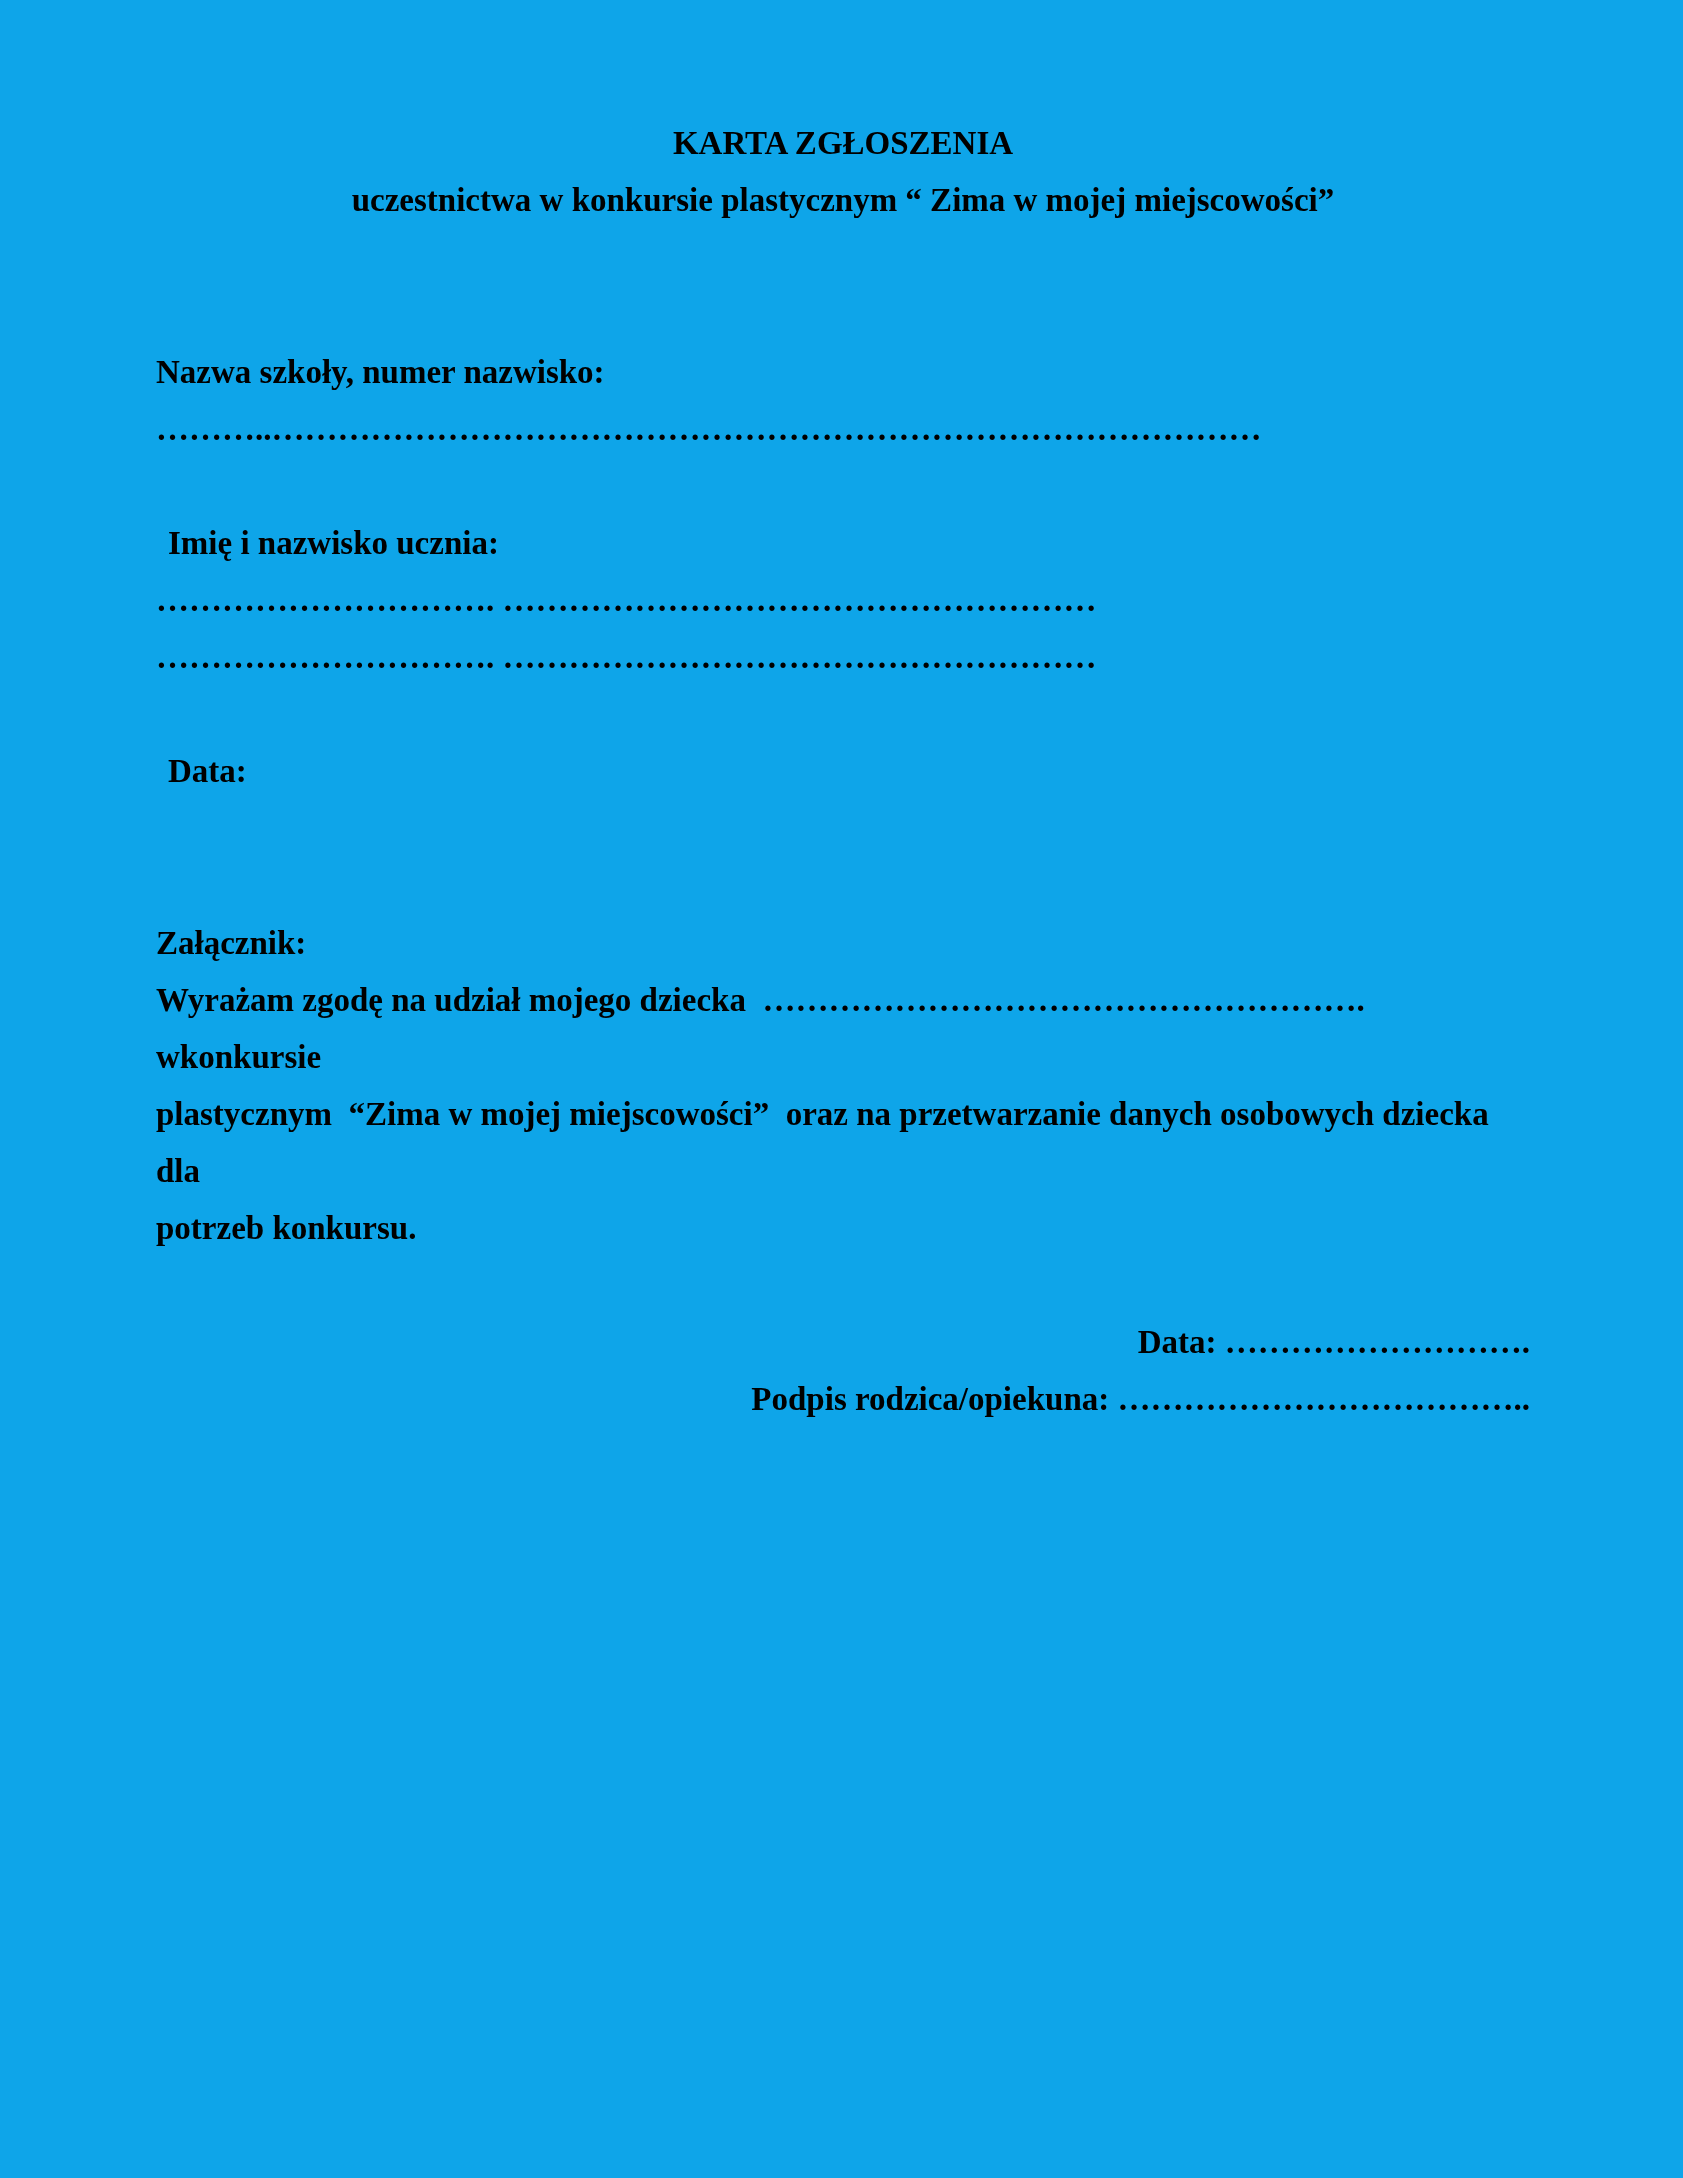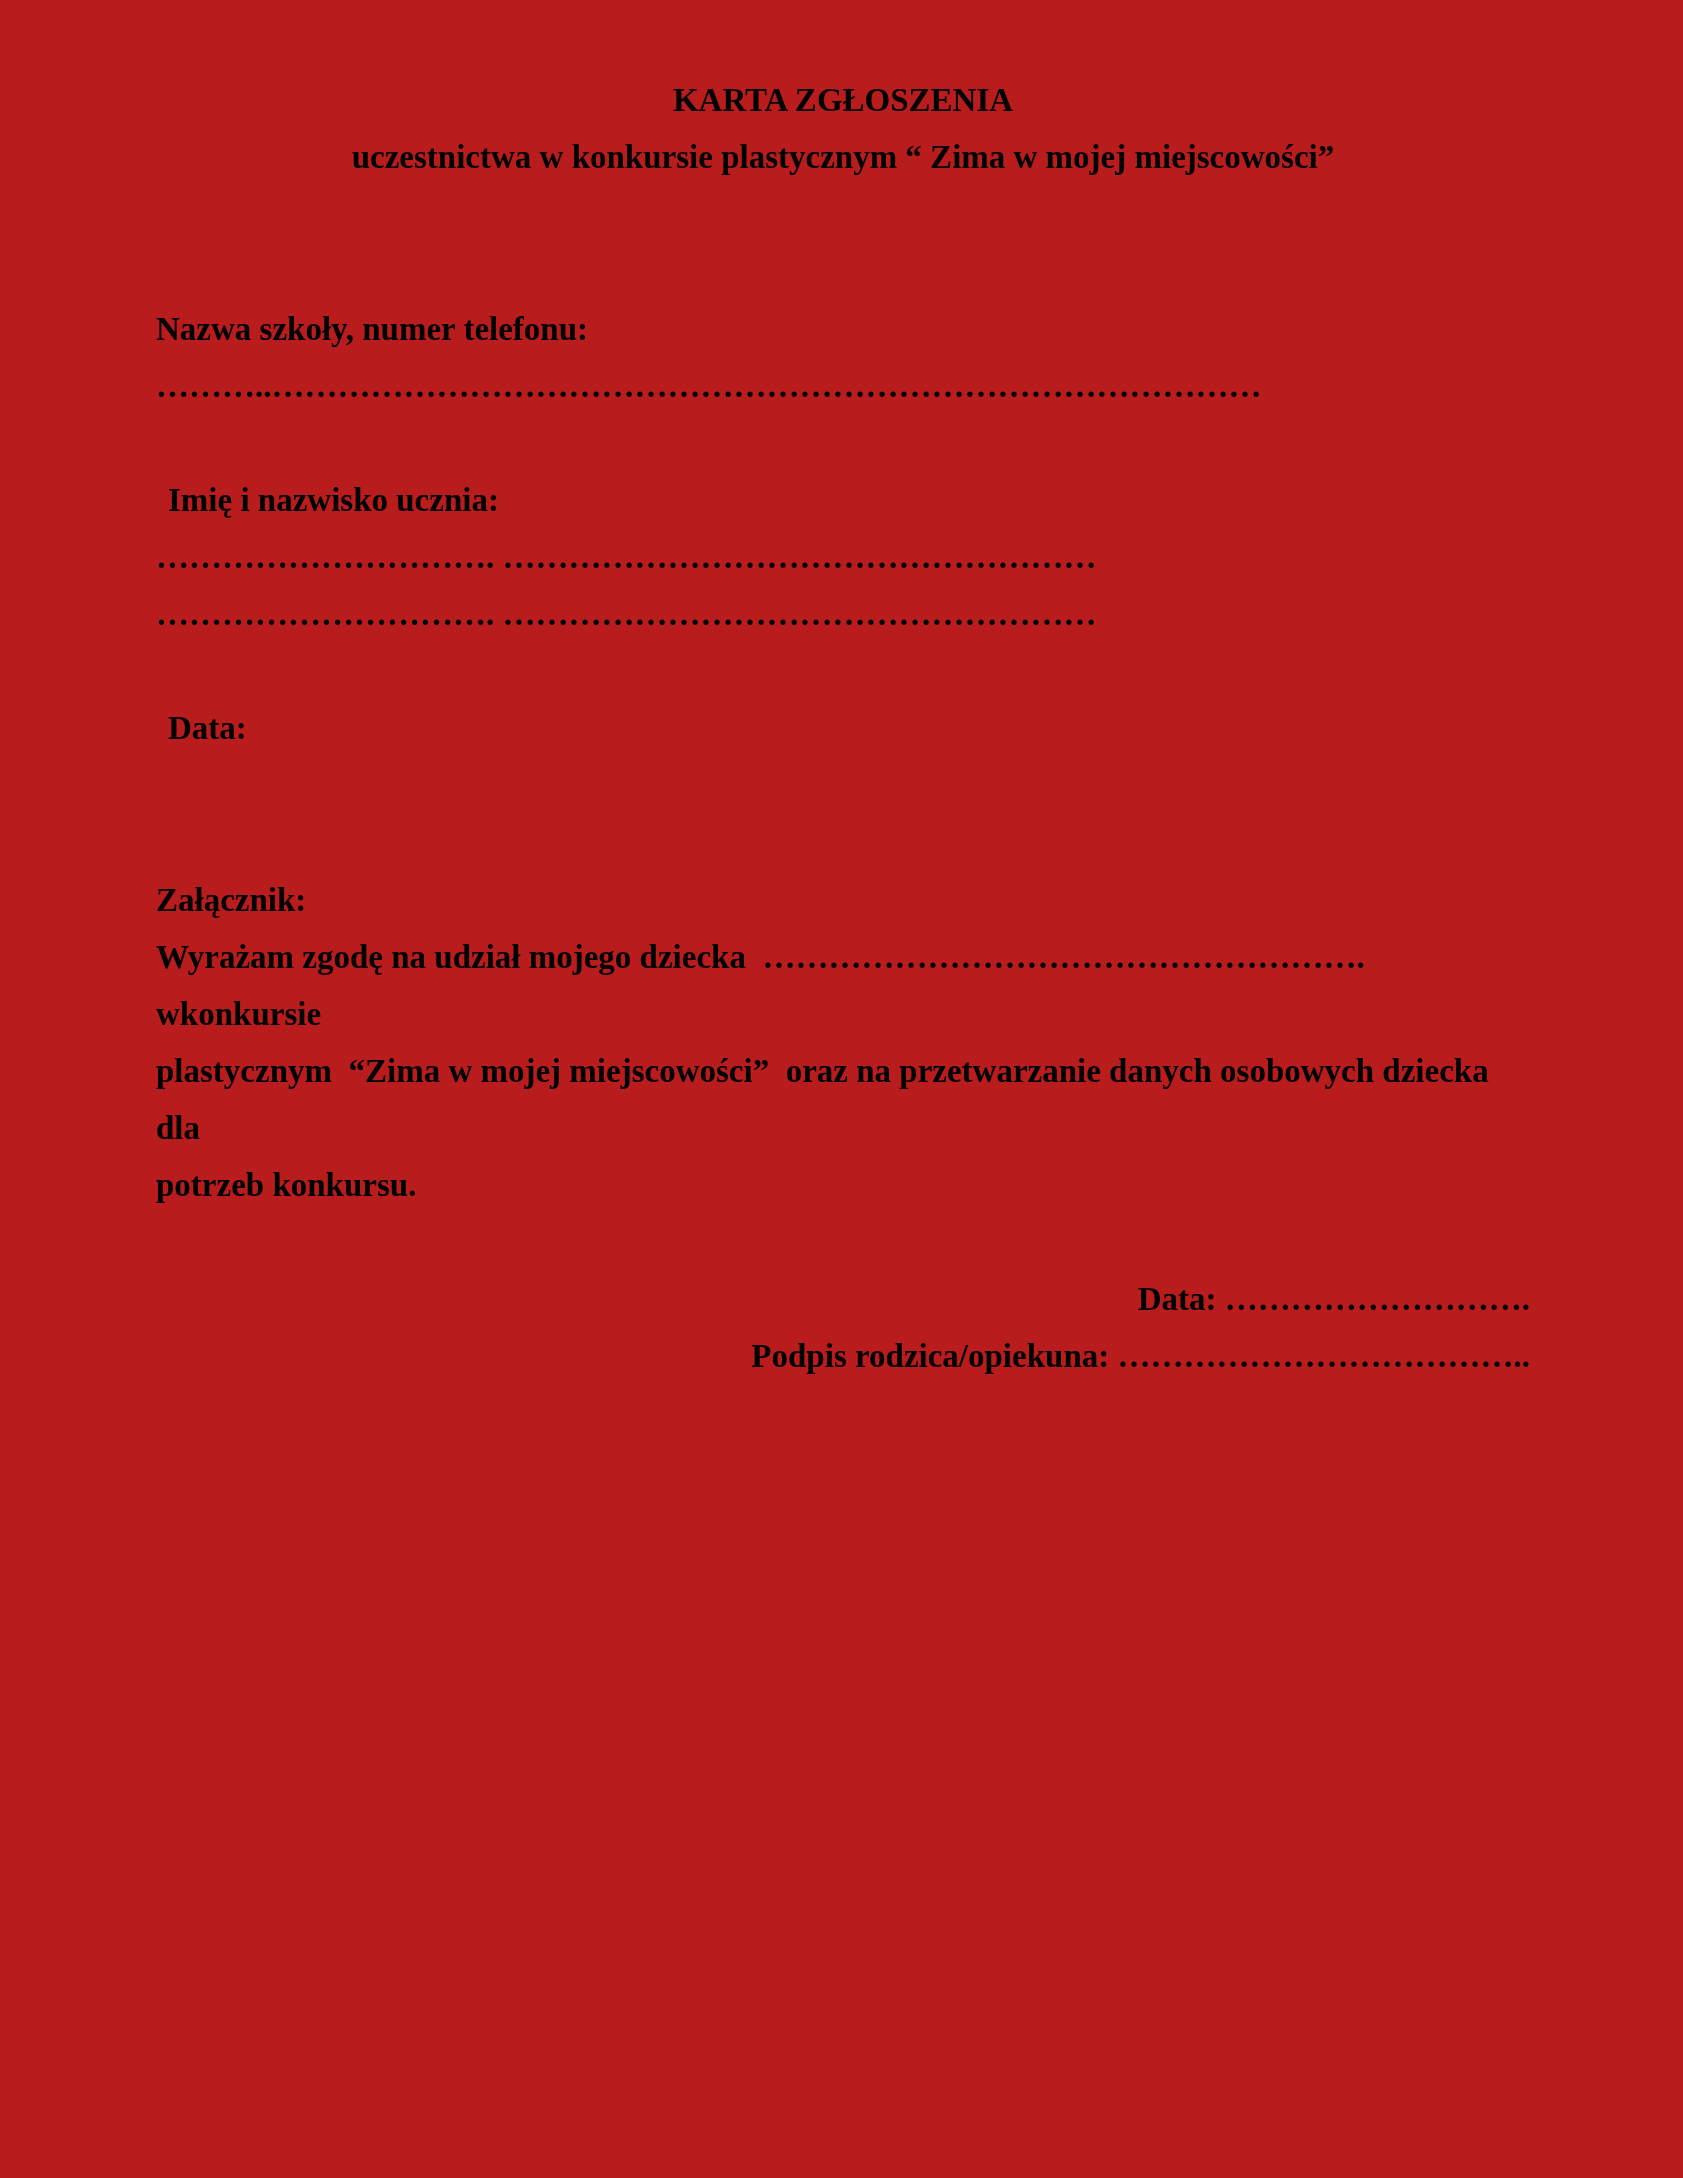--- a/index.html
+++ b/index.html
@@ -13,43 +13,43 @@
     font-family: "Liberation Serif", serif;
     font-size: 33px;
     line-height: 57px;
     color: #000000;
     -webkit-font-smoothing: antialiased;
   }
   .page {
     box-sizing: border-box;
     width: 1683px;
     height: 2178px;
-    padding: 72px 153px 0 156px;
-    background: #b91c1c;
+    padding: 115px 153px 0 156px;
+    background: #0ea5e9;
   }
   p { margin: 0; font-weight: bold; }
   .center  { text-align: center; }
   .right   { text-align: right; }
   .bold    { font-weight: 700; }
   .mt1     { margin-top: 57px; margin-left: 12px; }
   .mt2     { margin-top: 115px; }
   .prewrap { white-space: pre-wrap; }
   .dots    { letter-spacing: 0; overflow: hidden; white-space: nowrap; }
 </style>
 </head>
 <body>
 
 <div class="page">
 
   <p class="center bold">KARTA ZGŁOSZENIA</p>
 
   <p class="center">uczestnictwa w konkursie plastycznym “ Zima w mojej miejscowości”</p>
 
   <section>
-    <p class="mt2">Nazwa szkoły, numer telefonu:</p>
+    <p class="mt2">Nazwa szkoły, numer nazwisko:</p>
     <p class="dots">………..………………………………………………………………………………</p>
   </section>
 
   <section>
     <p class="mt1">Imię i nazwisko ucznia:</p>
     <p class="dots">…………………………. ………………………………………………</p>
   </section>
 
   <section>
     <p class="dots">…………………………. ………………………………………………</p>

